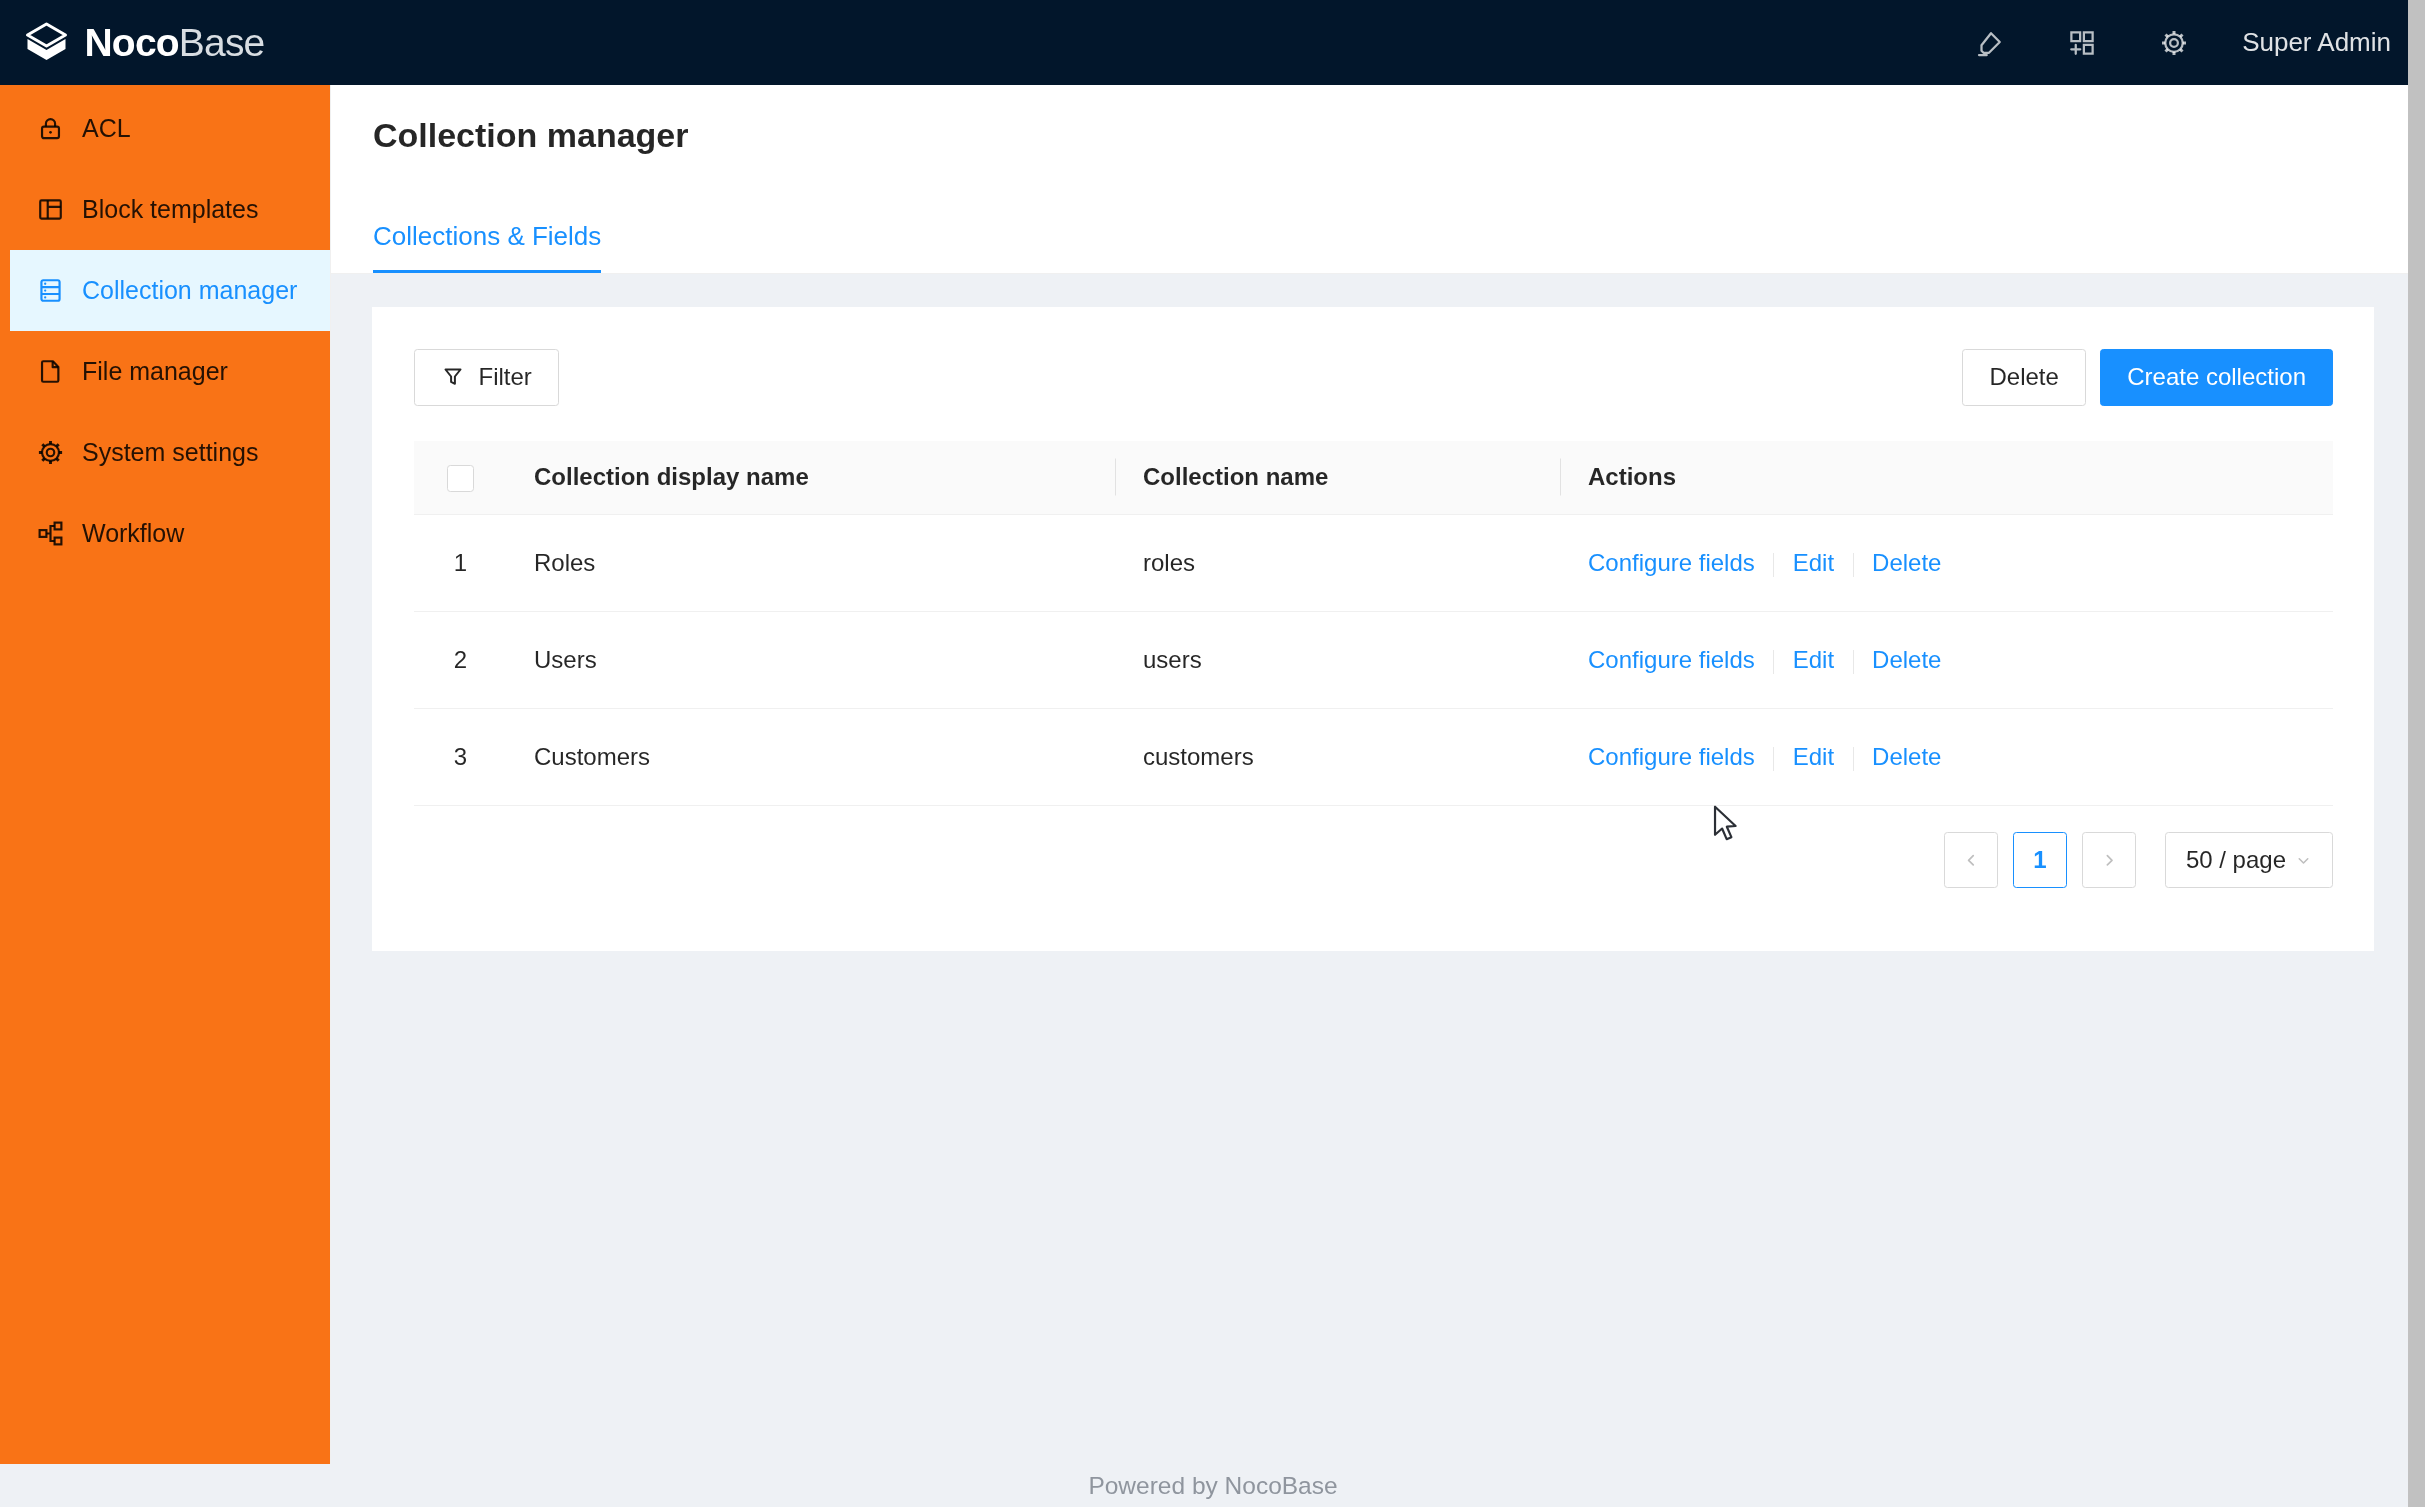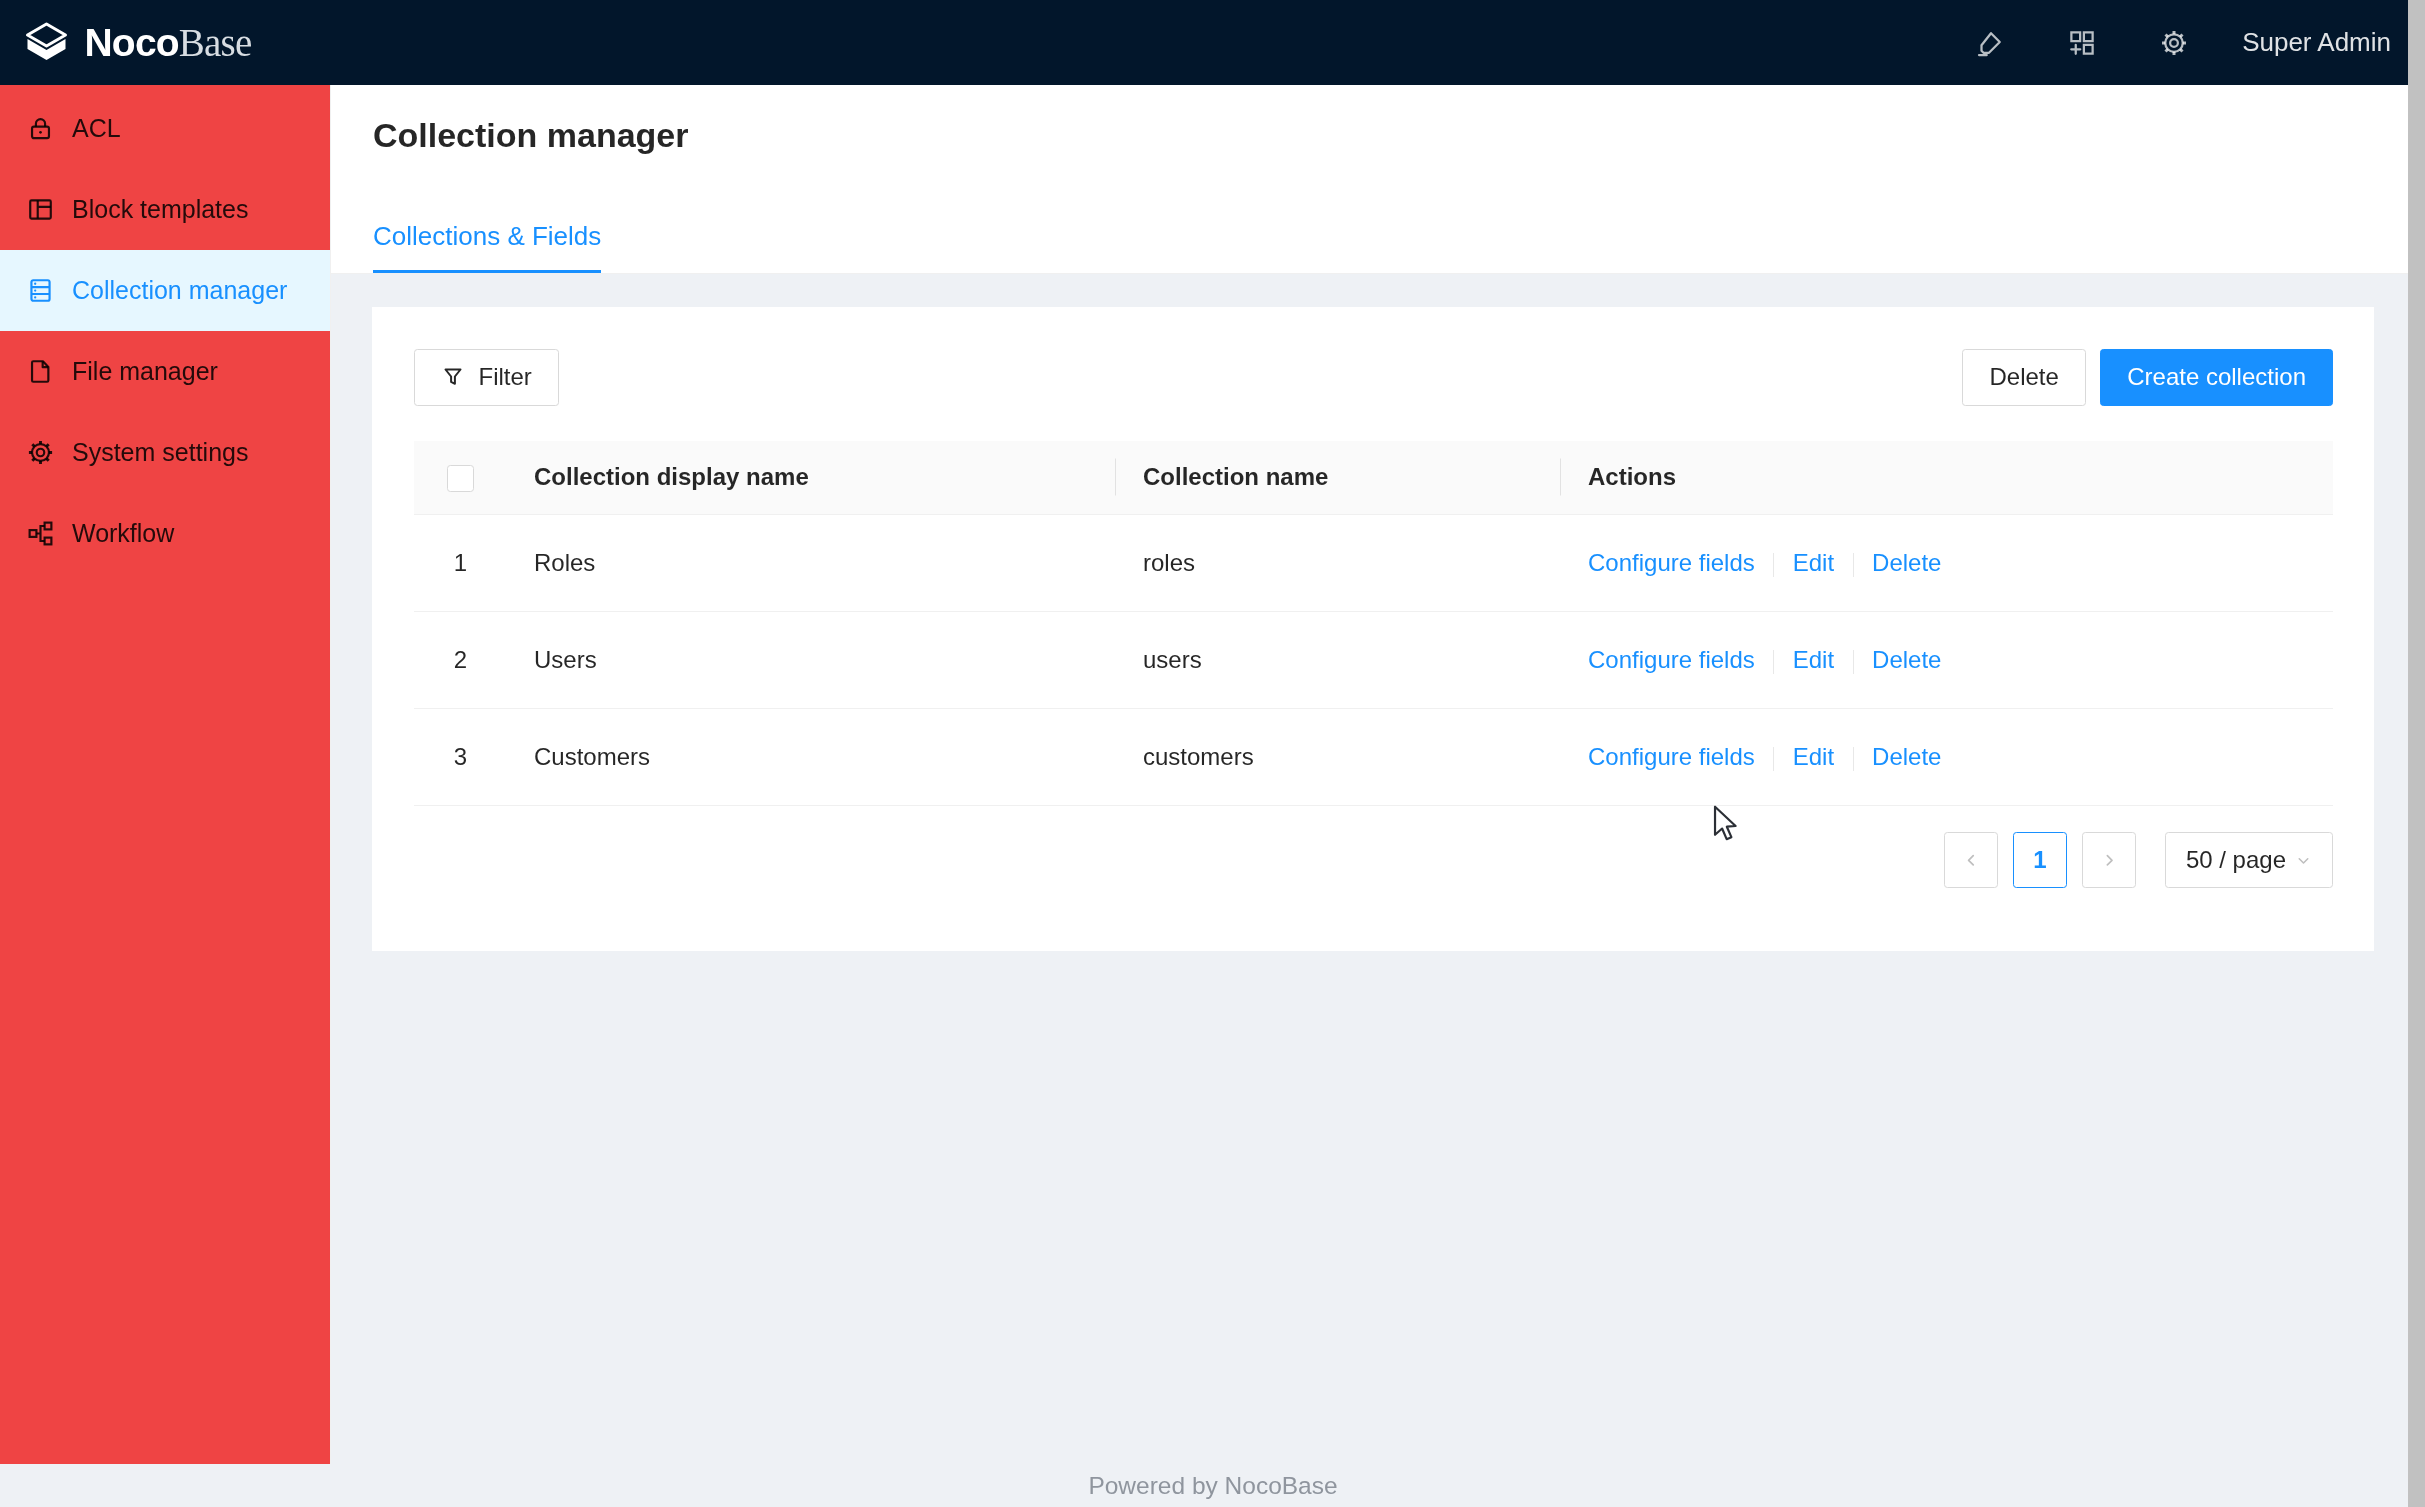--- a/index.html
+++ b/index.html
@@ -15,34 +15,34 @@
   
   .topbar {
     height:85px; background:#02162b;
     display:flex; align-items:center; justify-content:space-between;
     padding:0 35px 0 22px;
   }
   .logo { display:flex; align-items:center; }
   .logo svg { width:49px; height:44px; margin-right:13.5px; }
   .logo-text { font-size:39px; letter-spacing:-0.8px; }
   .logo-text .bold { color:#ffffff; font-weight:700; }
-  .logo-text .light { color:#d8dde2; font-weight:300;font-family:Liberation Serif, serif; }
+  .logo-text .light { color:#d8dde2; font-weight:300; }
   .topbar-right { display:flex; align-items:center; }
   .topbar-icon {
     width:63px; height:63px; display:flex; align-items:center; justify-content:center;
     color:rgba(255,255,255,0.72); cursor:pointer; margin-left:29px;
   }
   .topbar-icon svg { width:30px; height:30px; }
   .topbar-user { color:rgba(255,255,255,0.88); font-size:26px; margin-left:37px; cursor:pointer; }
 
   
   .app { display:flex; height:1379px; }
   .sidebar {
-    width:331px; background:#ef4444; border-right:0.8px solid #f0f0f0;
-    padding-top:3.4px; flex:0 0 331px;
+    width:331px; background:#f97316; border-right:0.8px solid #f0f0f0;
+    padding-top:3.4px; flex:0 0 331px;padding-left:10px;
   }
   .side-item {
     height:81px; display:flex; align-items:center; padding-left:25px;
     font-size:25px; color:rgba(0,0,0,0.85); cursor:pointer;
   }
   .side-item .icon { width:30px; height:30px; margin-right:17px; display:flex; align-items:center; justify-content:center; }
   .side-item .icon svg { width:29px; height:29px; }
   .side-item.active { background:#e6f7ff; color:#1890ff; }
   .main { flex:1; display:flex; flex-direction:column; min-width:0; }
 

